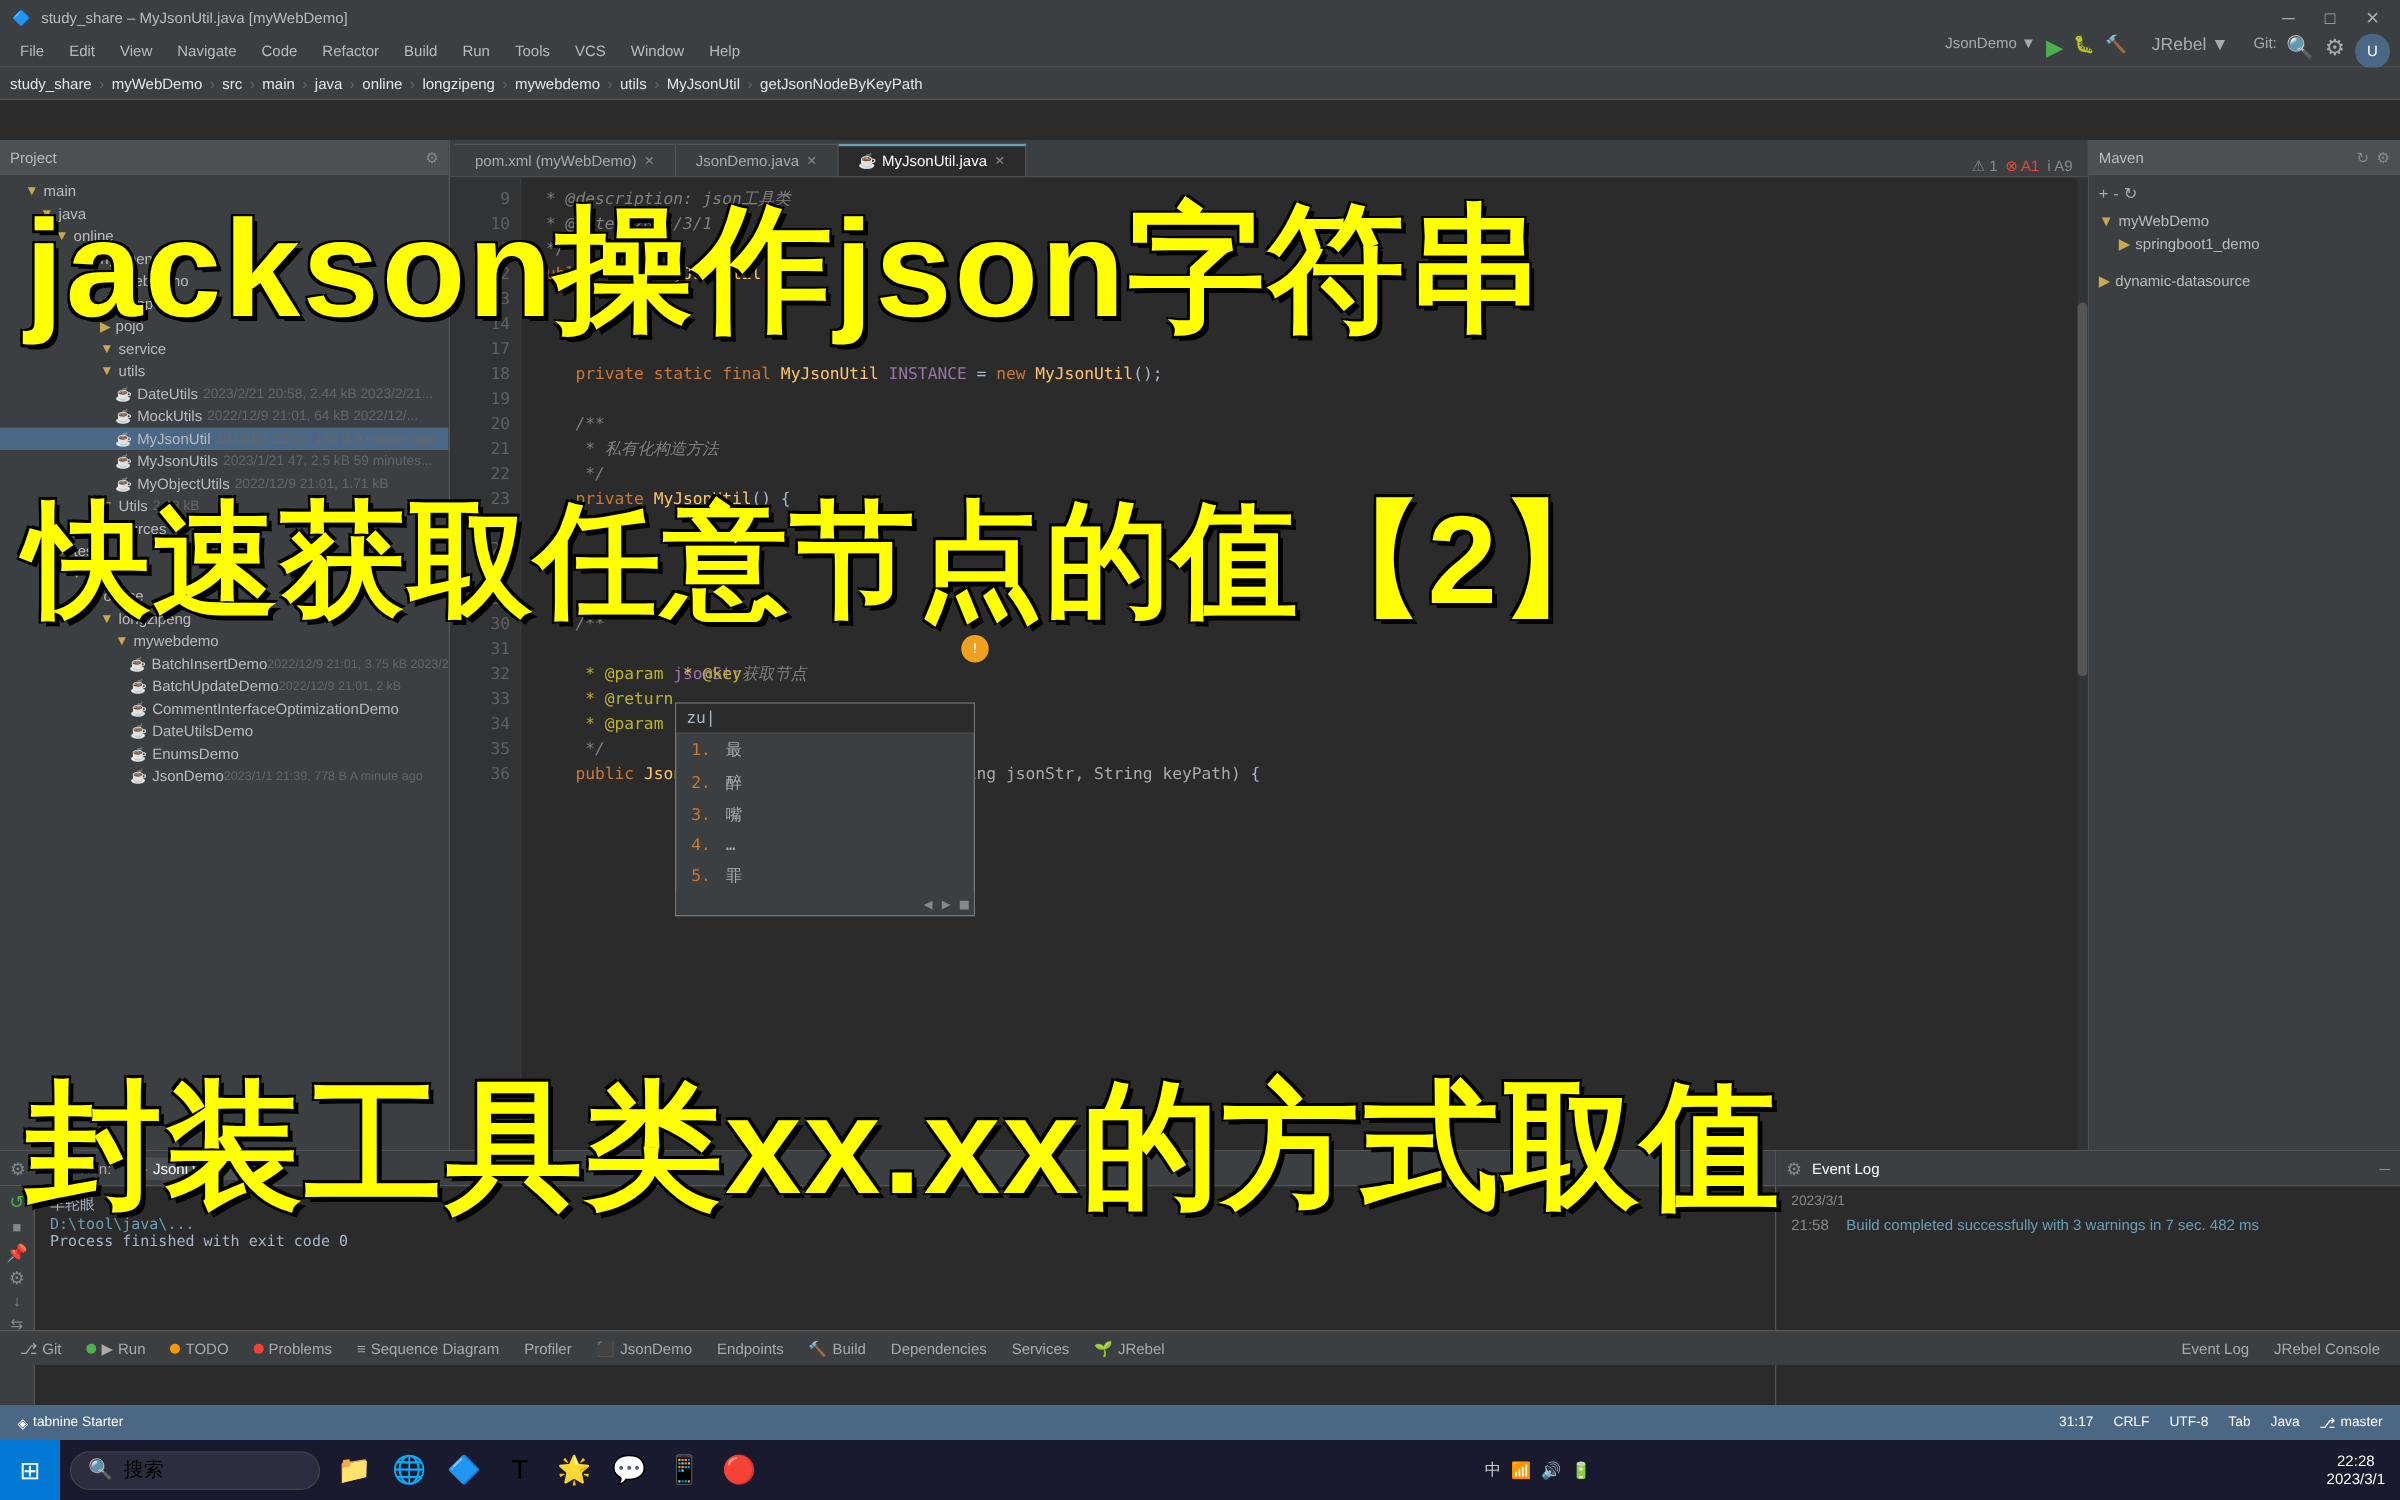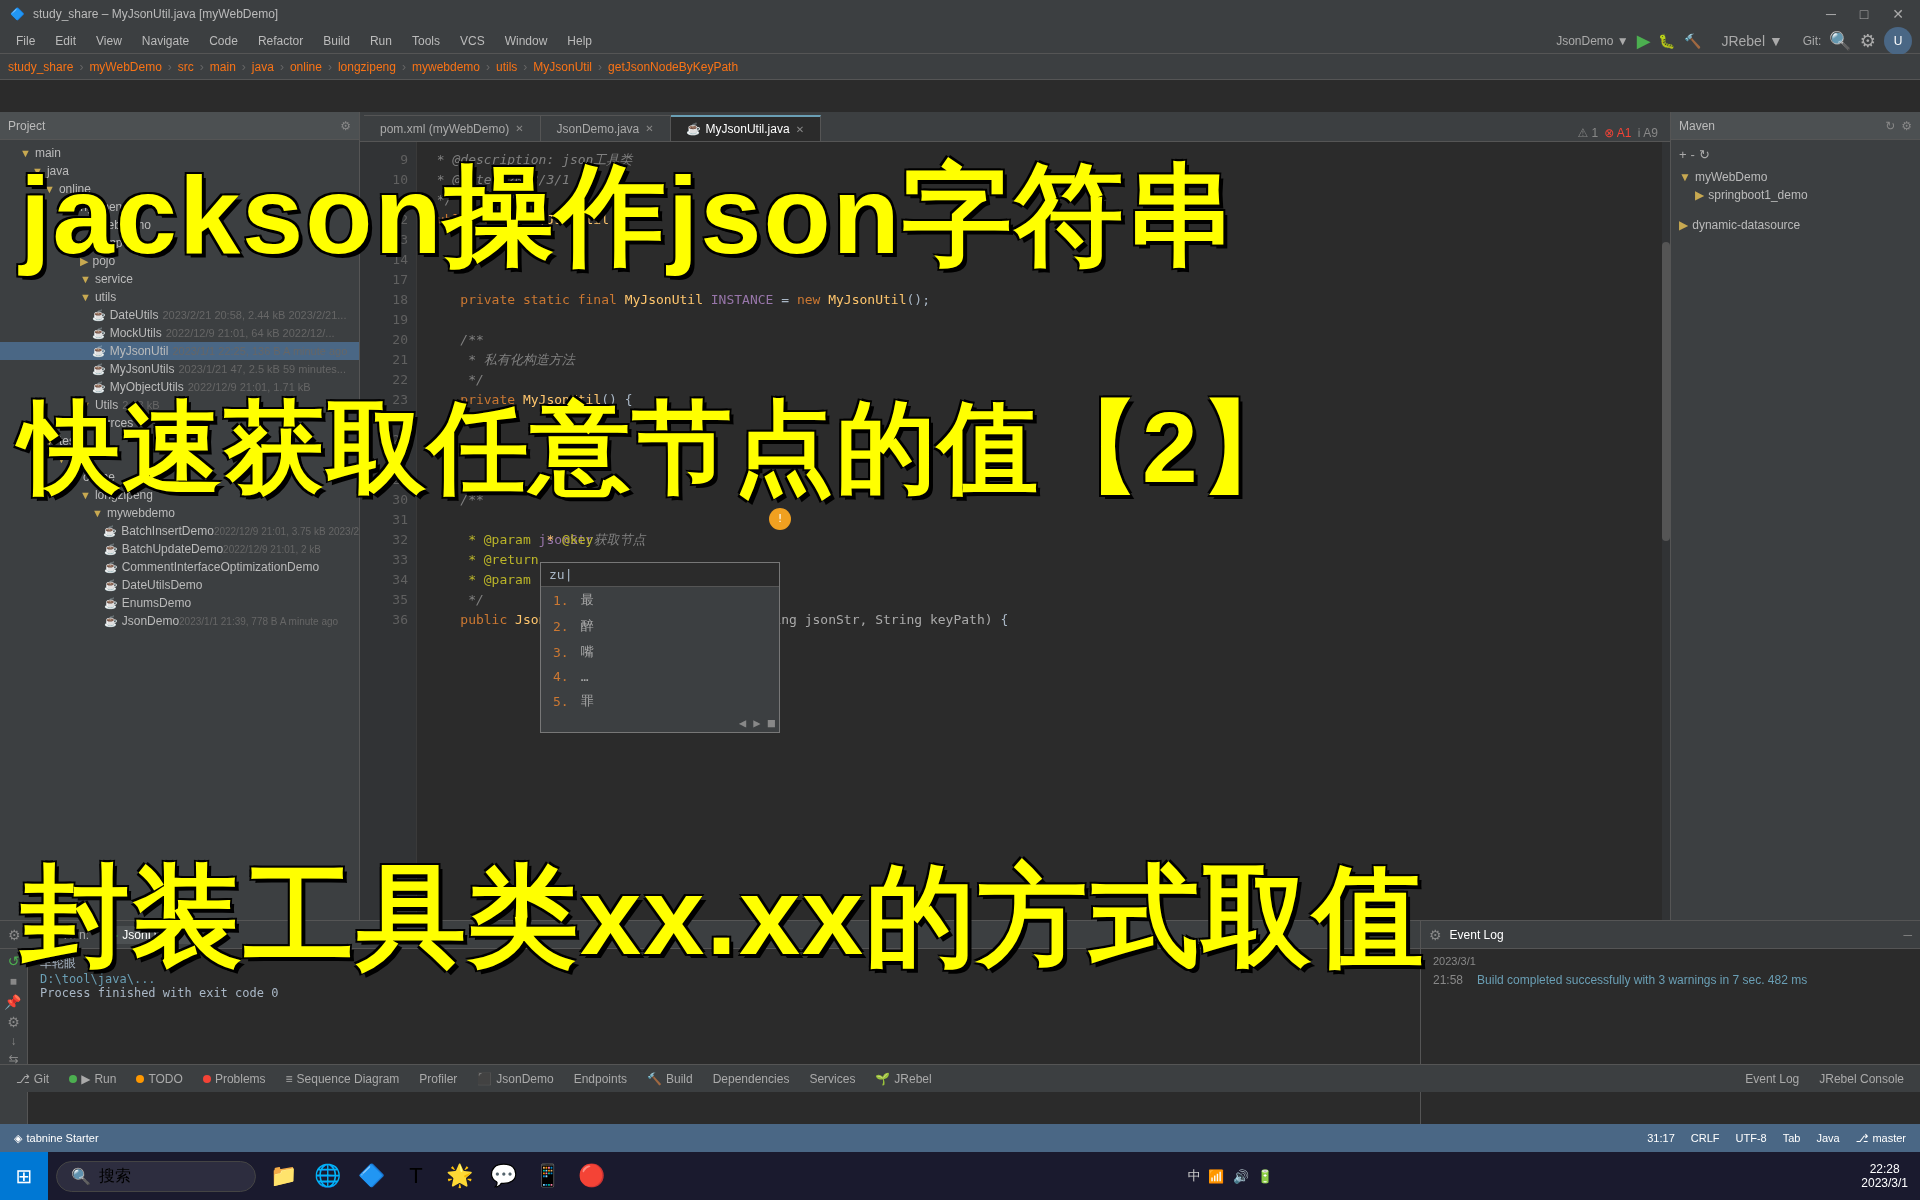--- a/index.html
+++ b/index.html
@@ -13,21 +13,21 @@
     .window-controls { display: flex; gap: 12px; margin-left: auto; }
     .win-ctrl { color: #aaa; font-size: 14px; cursor: pointer; padding: 0 6px; }
 
     
     .menu-bar { position: absolute; top: 28px; left: 0; width: 100%; height: 26px; background: #3c3f41; display: flex; align-items: center; padding: 0 8px; gap: 4px; z-index: 100; border-bottom: 1px solid #555; }
     .menu-item { font-size: 12px; color: #bbbbbb; padding: 2px 8px; cursor: pointer; border-radius: 3px; }
 
     
     .nav-bar { position: absolute; top: 54px; left: 0; width: 100%; height: 26px; background: #3c3f41; display: flex; align-items: center; padding: 0 8px; gap: 4px; z-index: 100; border-bottom: 1px solid #555; font-size: 12px; color: #6a9fb5; }
     .nav-sep { color: #666; margin: 0 2px; }
-    .nav-item { color: #f97316; cursor: pointer; text-align: center; }
+    .nav-item { color: #e5e5e5; cursor: pointer; text-align: center; }
 
     
     .ide-main { position: absolute; top: 112px; left: 0; right: 0; bottom: 60px; display: flex; }
 
     
     .sidebar-left { width: 360px; background: #3c3f41; border-right: 1px solid #555; overflow: hidden; display: flex; flex-direction: column; }
     .sidebar-header { height: 28px; background: #4c5052; display: flex; align-items: center; padding: 0 8px; font-size: 12px; color: #bbbbbb; border-bottom: 1px solid #555; }
     .tree-view { flex: 1; overflow-y: auto; padding: 4px 0; font-size: 12px; color: #bbbbbb; }
     .tree-item { display: flex; align-items: center; padding: 2px 0; cursor: pointer; white-space: nowrap; }
     .tree-item.selected { background: #4a6785; }
@@ -140,21 +140,21 @@
   <span class="menu-item">View</span>
   <span class="menu-item">Navigate</span>
   <span class="menu-item">Code</span>
   <span class="menu-item">Refactor</span>
   <span class="menu-item">Build</span>
   <span class="menu-item">Run</span>
   <span class="menu-item">Tools</span>
   <span class="menu-item">VCS</span>
   <span class="menu-item">Window</span>
   <span class="menu-item">Help</span>
-  <div style="margin-left:auto; display:flex; align-items:center; gap:8px;">
+  <div style="margin-left:auto; display:flex; gap:8px;">
     <span style="color:#aaa; font-size:12px; cursor:pointer;">JsonDemo ▼</span>
     <span style="color:#4caf50; font-size:18px; cursor:pointer;">▶</span>
     <span style="color:#aaa; font-size:14px; cursor:pointer;">🐛</span>
     <span style="color:#aaa; font-size:14px; cursor:pointer;">🔨</span>
     <span style="color:#aaa; font-size:14px; cursor:pointer; margin-left:12px;">JRebel ▼</span>
     <span style="color:#aaa; font-size:12px; cursor:pointer; margin-left:12px;">Git:</span>
     <span style="color:#aaa; font-size:18px; cursor:pointer;">🔍</span>
     <span style="color:#aaa; font-size:18px; cursor:pointer;">⚙</span>
     <div style="width:28px;height:28px;border-radius:50%;background:#4a6785;display:flex;align-items:center;justify-content:center;color:#fff;font-size:12px;cursor:pointer;">U</div>
   </div>

